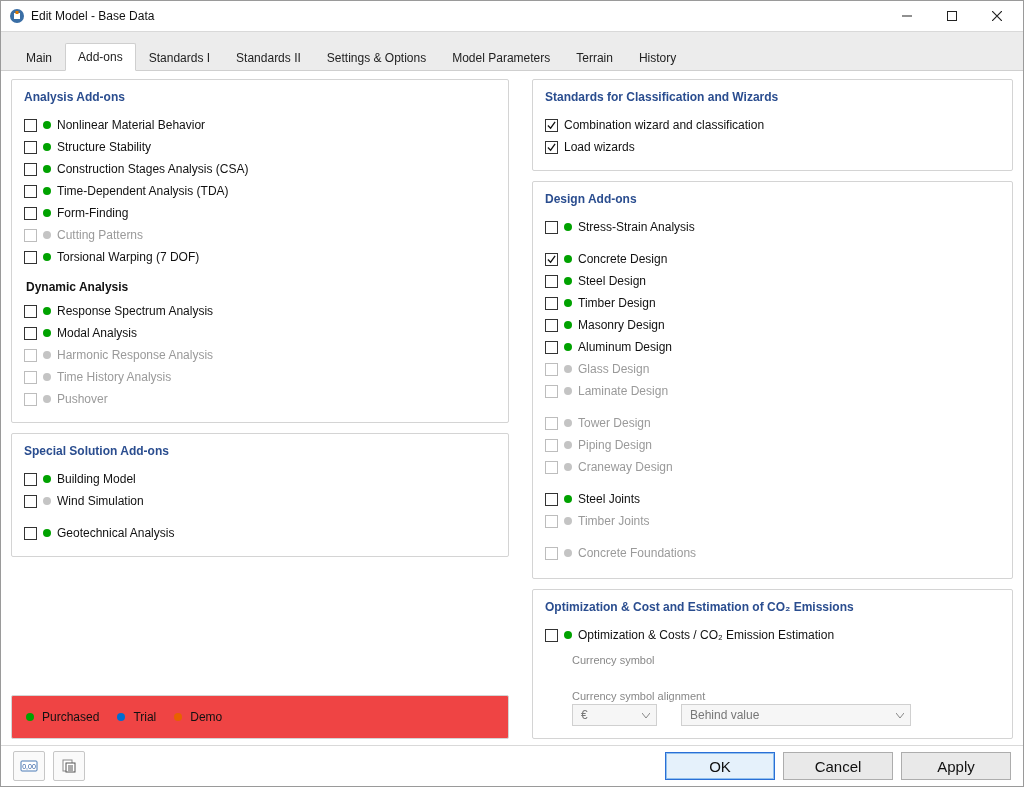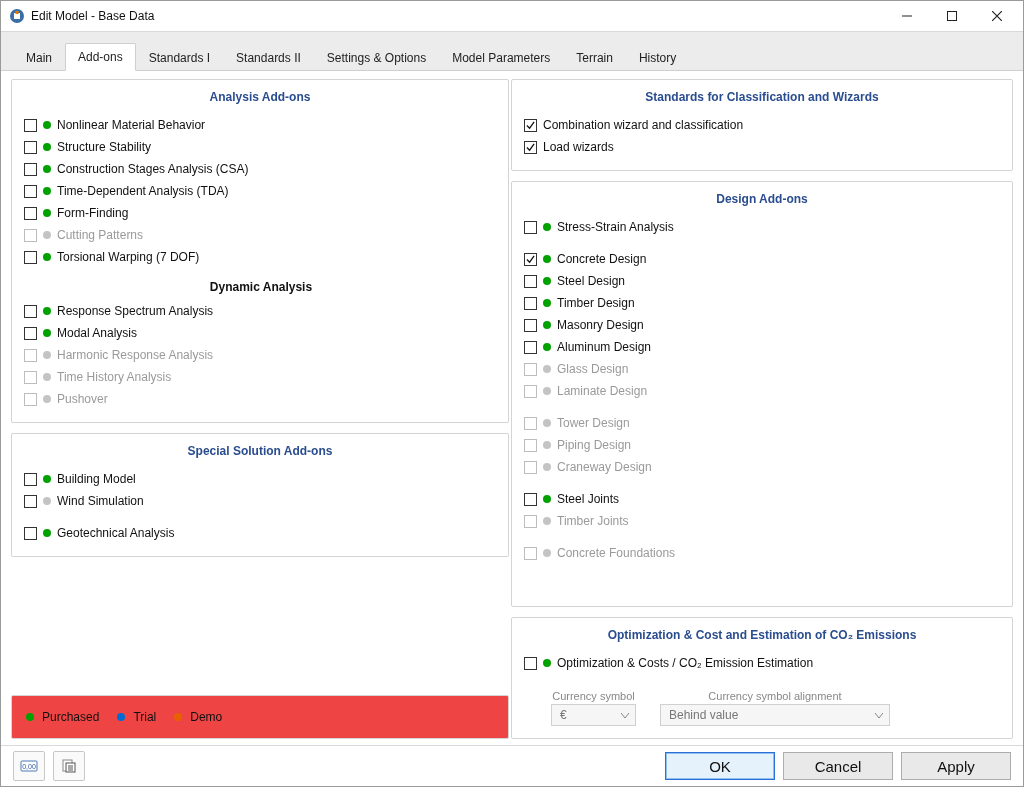--- a/index.html
+++ b/index.html
@@ -10,21 +10,21 @@
   .title-bar .title { flex:0 0 auto; font-size:12px; }
   .title-bar .spacer { flex:1; }
   .win-btn { width:45px; height:28px; display:flex; align-items:center; justify-content:center; color:#222; }
   .win-btn svg { pointer-events:none; }
   
   .tabs-wrap { background:#ececec; border-top:1px solid #d9d9d9; border-bottom:1px solid #cfcfcf; padding:0 12px; }
   .tabs { display:flex; height:28px; align-items:flex-end; gap:0; margin-top:10px; position:relative; }
   .tab { padding:6px 12px 6px 12px; color:#222; cursor:default; position:relative; top:1px; border:1px solid transparent; border-bottom:none; }
   .tab.active { background:#fff; border:1px solid #cfcfcf; border-bottom:1px solid #fff; border-radius:2px 2px 0 0; font-weight:500; }
   
-  .body { flex:1; display:flex; gap:2px; padding:8px 10px 6px 10px; box-sizing:border-box; overflow:hidden;text-align:center; }
+  .body { flex:1; display:flex; gap:23px; padding:8px 10px 6px 10px; box-sizing:border-box; overflow:hidden; }
   .col { display:flex; flex-direction:column; gap:10px; }
   .col.left { flex:0 0 498px; }
   .col.right { flex:1; }
   .panel { border:1px solid #d4d4d4; border-radius:2px; background:#fff; padding:10px 12px 12px 12px; box-sizing:border-box; }
   .panel-title { font-weight:600; color:#2a4d8f; margin-bottom:10px; font-size:12px; }
   .sub-title { font-weight:600; color:#111; margin:12px 0 6px 2px; font-size:12px; }
   .row { display:flex; align-items:center; height:22px; gap:6px; }
   .rows { display:flex; flex-direction:column; gap:0px; }
   
   .chk { width:13px; height:13px; border:1px solid #333; background:#fff; display:flex; align-items:center; justify-content:center; box-sizing:border-box; flex-shrink:0; }
@@ -37,21 +37,21 @@
   .dot.blue  { background:#006cd1; }
   .dot.orange{ background:#e86100; }
   .dot.grey  { background:#c4c4c4; }
   .lbl { white-space:nowrap; }
   .row.disabled .lbl { color:#9a9a9a; }
   .spacer-v { height:10px; }
   
   .legend-panel { border:1px solid #d4d4d4; border-radius:2px; background:#ef4444; padding:14px 14px; display:flex; align-items:center; gap:18px; }
   .legend-item { display:flex; align-items:center; gap:8px; }
   
-  .form-labels { display:flex; margin-top:16px; padding-left:27px; gap:24px; color:#888; font-size:11px; }
+  .form-labels { display:flex; margin-top:8px; padding-left:27px; gap:24px; color:#888; font-size:11px;flex-direction:column; }
   .form-controls { display:flex; margin-top:2px; padding-left:27px; gap:24px; align-items:center; }
   .select { border:1px solid #d0d0d0; background:#f6f6f6; height:22px; display:flex; align-items:center; padding:0 22px 0 8px; color:#777; position:relative; box-sizing:border-box; }
   .select .caret { position:absolute; right:6px; top:50%; transform:translateY(-50%); color:#999; }
   .select.sm { width:85px; }
   .select.lg { width:230px; }
   
   .footer { height:40px; border-top:1px solid #d9d9d9; display:flex; align-items:center; padding:0 12px; gap:8px; background:#fff; }
   .tool-btn { width:30px; height:28px; border:1px solid #c7c7c7; background:#fafafa; display:flex; align-items:center; justify-content:center; border-radius:2px; }
   .footer .spacer { flex:1; }
   .btn { min-width:80px; height:26px; border:1px solid #adadad; background:#e9e9e9; display:flex; align-items:center; justify-content:center; padding:0 14px; font-size:15px; }

